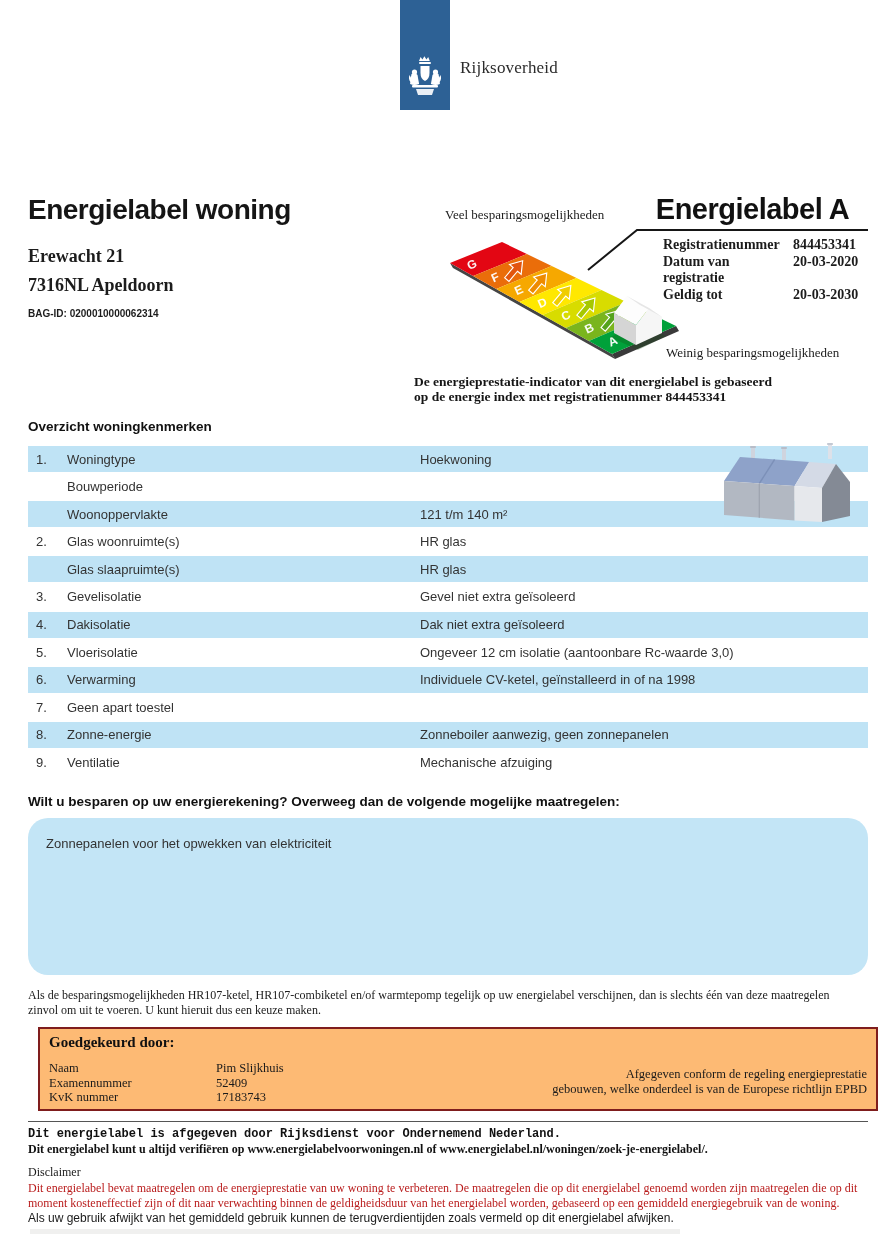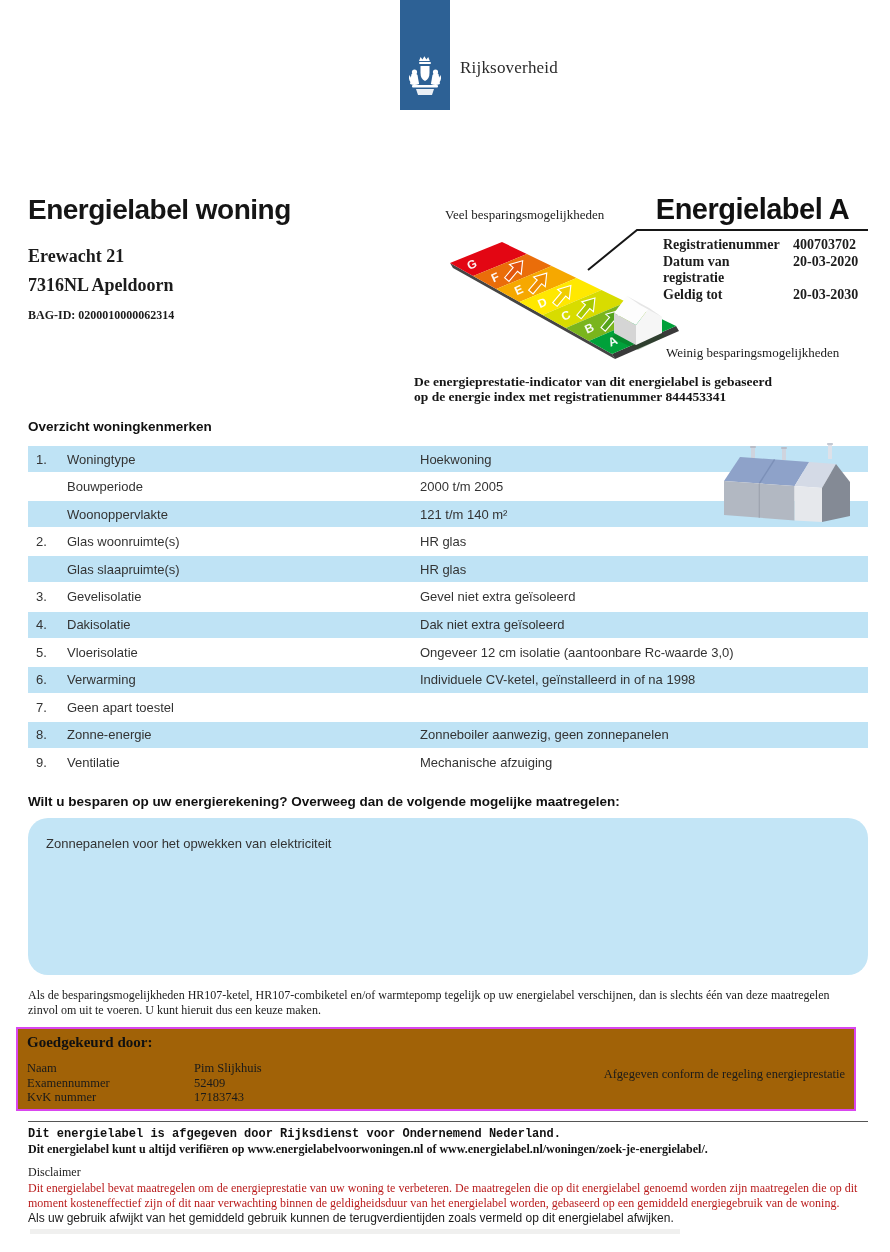--- a/index.html
+++ b/index.html
@@ -8,21 +8,21 @@
 
   
   .logo-block{position:absolute;left:400px;top:0;width:50px;height:110px;background:var(--logo-blue,#2d6195);}
   .logo-wordmark{position:absolute;left:460px;top:58px;font-family:"Liberation Serif",serif;
                  font-size:17px;color:#2b2b2b;letter-spacing:.2px;}
 
   
   .doc-title{position:absolute;left:28px;top:194px;font-size:28px;font-weight:bold;color:#151515;letter-spacing:-0.5px;}
   .addr1{position:absolute;left:28px;top:246px;font-family:"Liberation Serif",serif;font-size:18px;font-weight:bold;color:#1c1c1c;}
   .addr2{position:absolute;left:28px;top:275px;font-family:"Liberation Serif",serif;font-size:18px;font-weight:bold;color:#1c1c1c;}
-  .bagid{position:absolute;left:28px;top:308px;font-family:Liberation Serif, serif;font-size:12px;font-weight:bold;color:#1c1c1c;}
+  .bagid{position:absolute;left:28px;top:308px;font-family:Liberation Sans, sans-serif;font-size:10px;font-weight:bold;color:#1c1c1c;}
 
   
   .veel{position:absolute;left:445px;top:207px;font-family:"Liberation Serif",serif;font-size:13px;color:#1c1c1c;}
   .weinig{position:absolute;left:666px;top:345px;font-family:"Liberation Serif",serif;font-size:13px;color:#1c1c1c;}
   .label-title{position:absolute;left:637px;top:193px;width:231px;text-align:center;
                font-size:29px;font-weight:bold;color:#111;letter-spacing:-0.5px;}
   .callout-svg{position:absolute;left:580px;top:224px;}
   .reg-fields{position:absolute;left:663px;top:237px;}
   .regrow{display:flex;font-family:"Liberation Serif",serif;font-size:14px;font-weight:bold;
           line-height:16.5px;color:#1c1c1c;}
@@ -44,21 +44,21 @@
   .house-svg{position:absolute;left:714px;top:435px;}
 
   
   .measures-heading{position:absolute;left:28px;top:794px;font-size:13.5px;font-weight:bold;color:#111;}
   .measures-box{position:absolute;left:28px;top:818px;width:840px;height:157px;background:var(--box-blue,#c3e5f6);border-radius:20px;}
   .measure-item{padding:18px 0 0 18px;font-size:13px;color:#333;}
   .measures-note{position:absolute;left:28px;top:988px;width:820px;font-family:"Liberation Serif",serif;
                  font-size:12px;line-height:14.5px;color:#1a1a1a;}
 
   
-  .approval-box{position:absolute;left:16px;top:1027px;width:836px;height:80px;border:2px solid #d946ef;background:#a16207;}
+  .approval-box{position:absolute;left:38px;top:1027px;width:836px;height:80px;border:2px solid #7f1d1d;background:#fdba74;}
   .approval-heading{position:absolute;left:9px;top:5px;font-family:"Liberation Serif",serif;
                     font-size:15px;font-weight:bold;color:#111;}
   .approval-fields{position:absolute;left:9px;top:32px;}
   .arow{display:flex;font-family:"Liberation Serif",serif;font-size:12.5px;line-height:14.5px;color:#1a1a1a;}
   .alabel{width:167px;}
   .conform{position:absolute;right:9px;top:38px;text-align:right;font-family:"Liberation Serif",serif;
            font-size:12.5px;line-height:14.5px;color:#1a1a1a;}
 
   
   .footer-rule{position:absolute;left:28px;top:1121px;width:840px;border-top:1px solid #555;}
@@ -102,21 +102,21 @@
   <div class="bagid">BAG-ID: 0200010000062314</div>
 
   <div class="veel">Veel besparingsmogelijkheden</div>
   <div class="label-title">Energielabel A</div>
   <svg class="callout-svg" width="290" height="50" viewBox="0 0 290 50">
     <path d="M8 46 L57 6 H288" fill="none" stroke="#161616" stroke-width="2"></path>
   </svg>
   <div class="reg-fields">
       <div class="regrow">
         <span class="rlabel">Registratienummer</span>
-        <span class="rvalue">400703702</span>
+        <span class="rvalue">844453341</span>
       </div>
       <div class="regrow">
         <span class="rlabel">Datum van registratie</span>
         <span class="rvalue">20-03-2020</span>
       </div>
       <div class="regrow">
         <span class="rlabel">Geldig tot</span>
         <span class="rvalue">20-03-2030</span>
       </div>
     </div>
@@ -157,21 +157,20 @@
   <div class="table-heading">Overzicht woningkenmerken</div>
   <div class="ktable">
       <div class="trow blue">
         <span class="tnum">1.</span>
         <span class="tlabel">Woningtype</span>
         <span class="tvalue">Hoekwoning</span>
       </div>
       <div class="trow">
         <span class="tnum"></span>
         <span class="tlabel">Bouwperiode</span>
-        <span class="tvalue">2000 t/m 2005</span>
       </div>
       <div class="trow blue">
         <span class="tnum"></span>
         <span class="tlabel">Woonoppervlakte</span>
         <span class="tvalue">121 t/m 140 m²</span>
       </div>
       <div class="trow">
         <span class="tnum">2.</span>
         <span class="tlabel">Glas woonruimte(s)</span>
         <span class="tvalue">HR glas</span>
@@ -249,20 +248,21 @@
           <span class="alabel">Examennummer</span>
           <span class="avalue">52409</span>
         </div>
         <div class="arow">
           <span class="alabel">KvK nummer</span>
           <span class="avalue">17183743</span>
         </div>
       </div>
     <div class="conform">
       <div>Afgegeven conform de regeling energieprestatie</div>
+      <div>gebouwen, welke onderdeel is van de Europese richtlijn EPBD</div>
     </div>
   </div>
 
   <div class="footer-rule"></div>
   <div class="foot-b1">Dit energielabel is afgegeven door Rijksdienst voor Ondernemend Nederland.</div>
   <div class="foot-b2">Dit energielabel kunt u altijd verifiëren op www.energielabelvoorwoningen.nl of www.energielabel.nl/woningen/zoek-je-energielabel/.</div>
   <div class="disc-title">Disclaimer</div>
   <div class="disc-p1">Dit energielabel bevat maatregelen om de energieprestatie van uw woning te verbeteren. De maatregelen die op dit energielabel genoemd worden zijn maatregelen die op dit moment kosteneffectief zijn of dit naar verwachting binnen de geldigheidsduur van het energielabel worden, gebaseerd op een gemiddeld energiegebruik van de woning.</div>
   <div class="disc-p2">Als uw gebruik afwijkt van het gemiddeld gebruik kunnen de terugverdientijden zoals vermeld op dit energielabel afwijken.</div>
   <div class="faint-artifact"></div>

